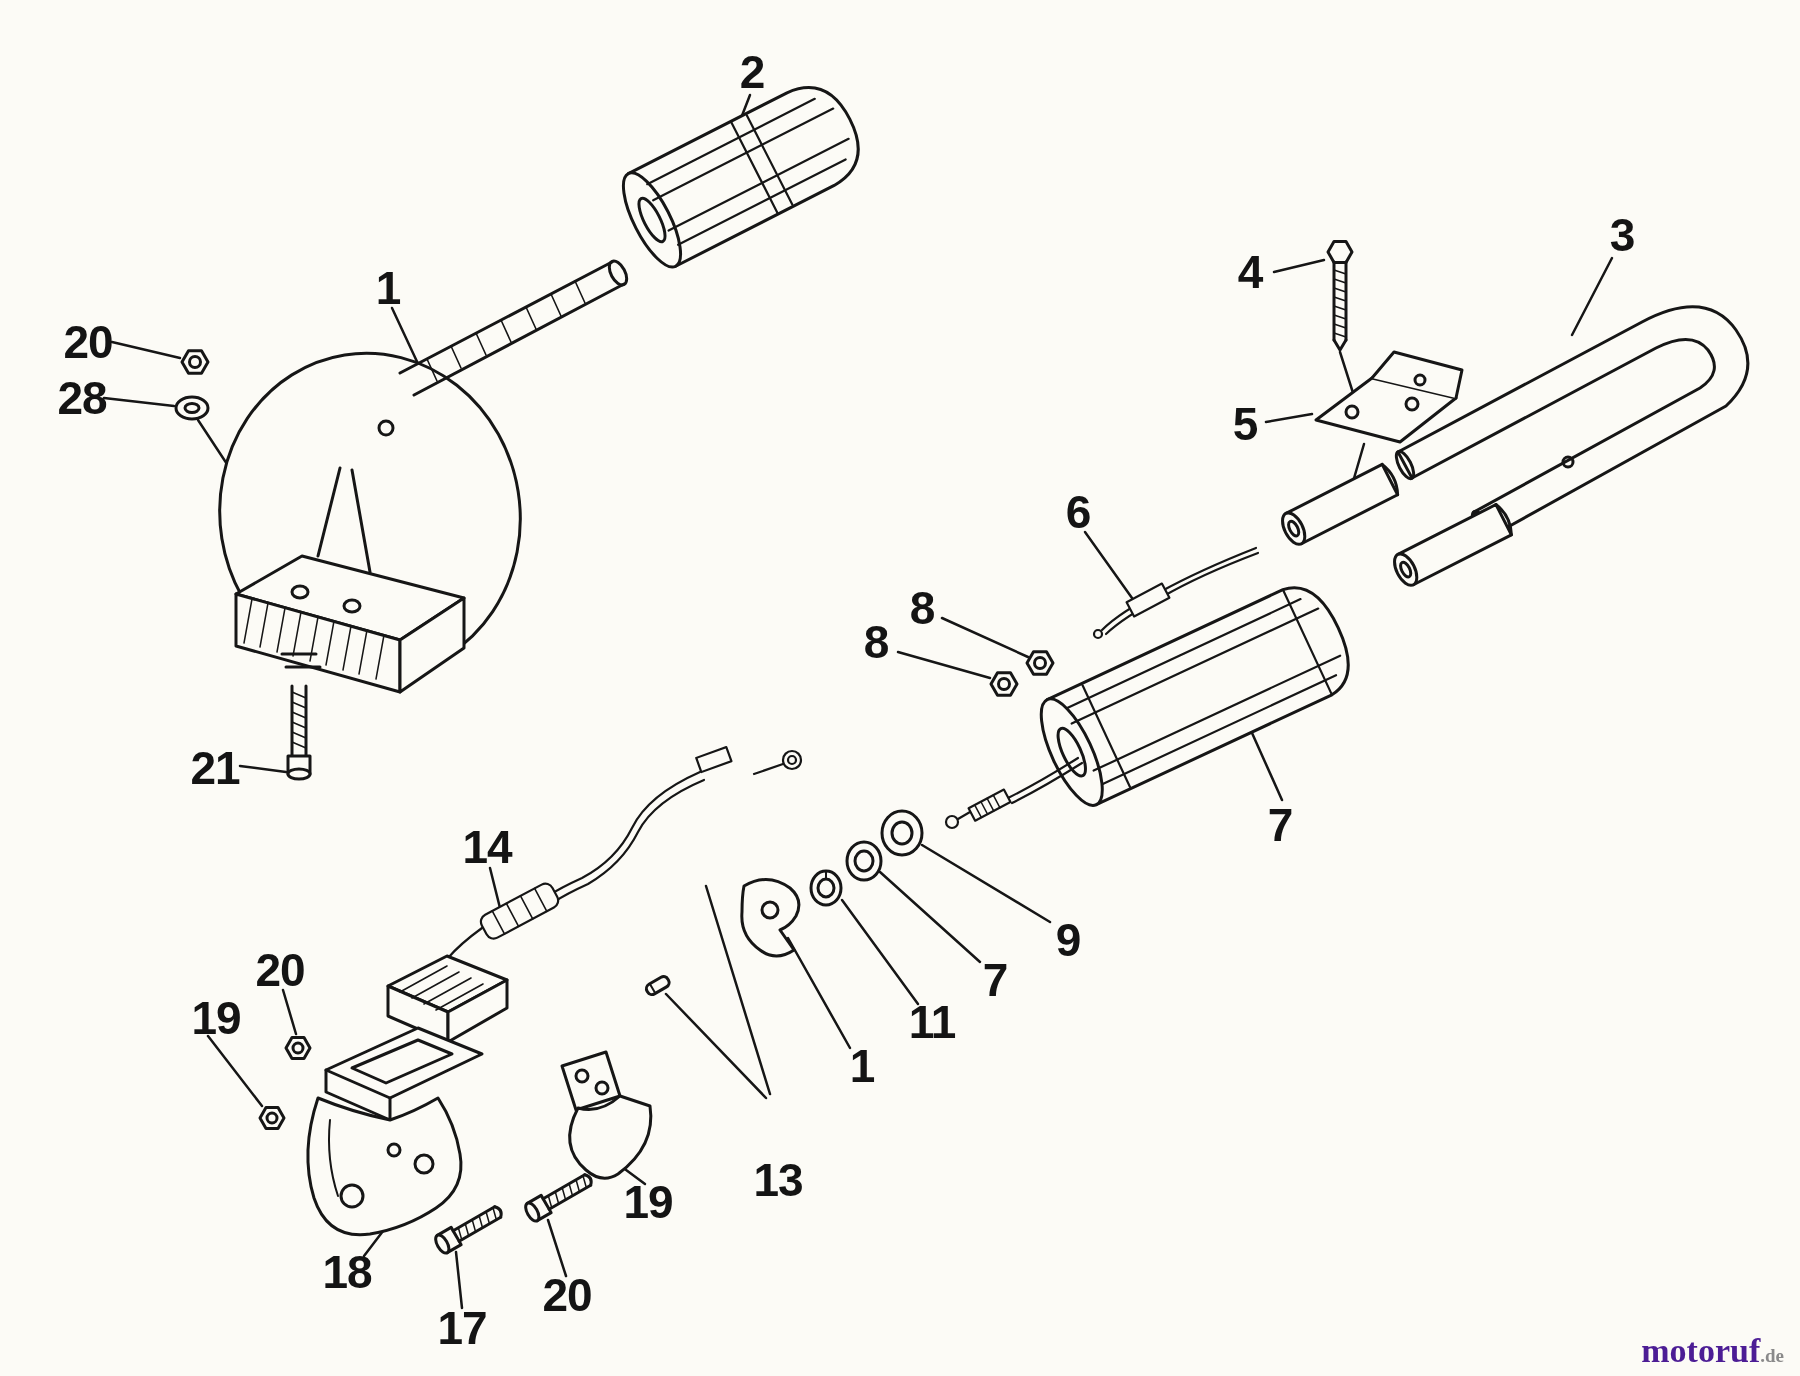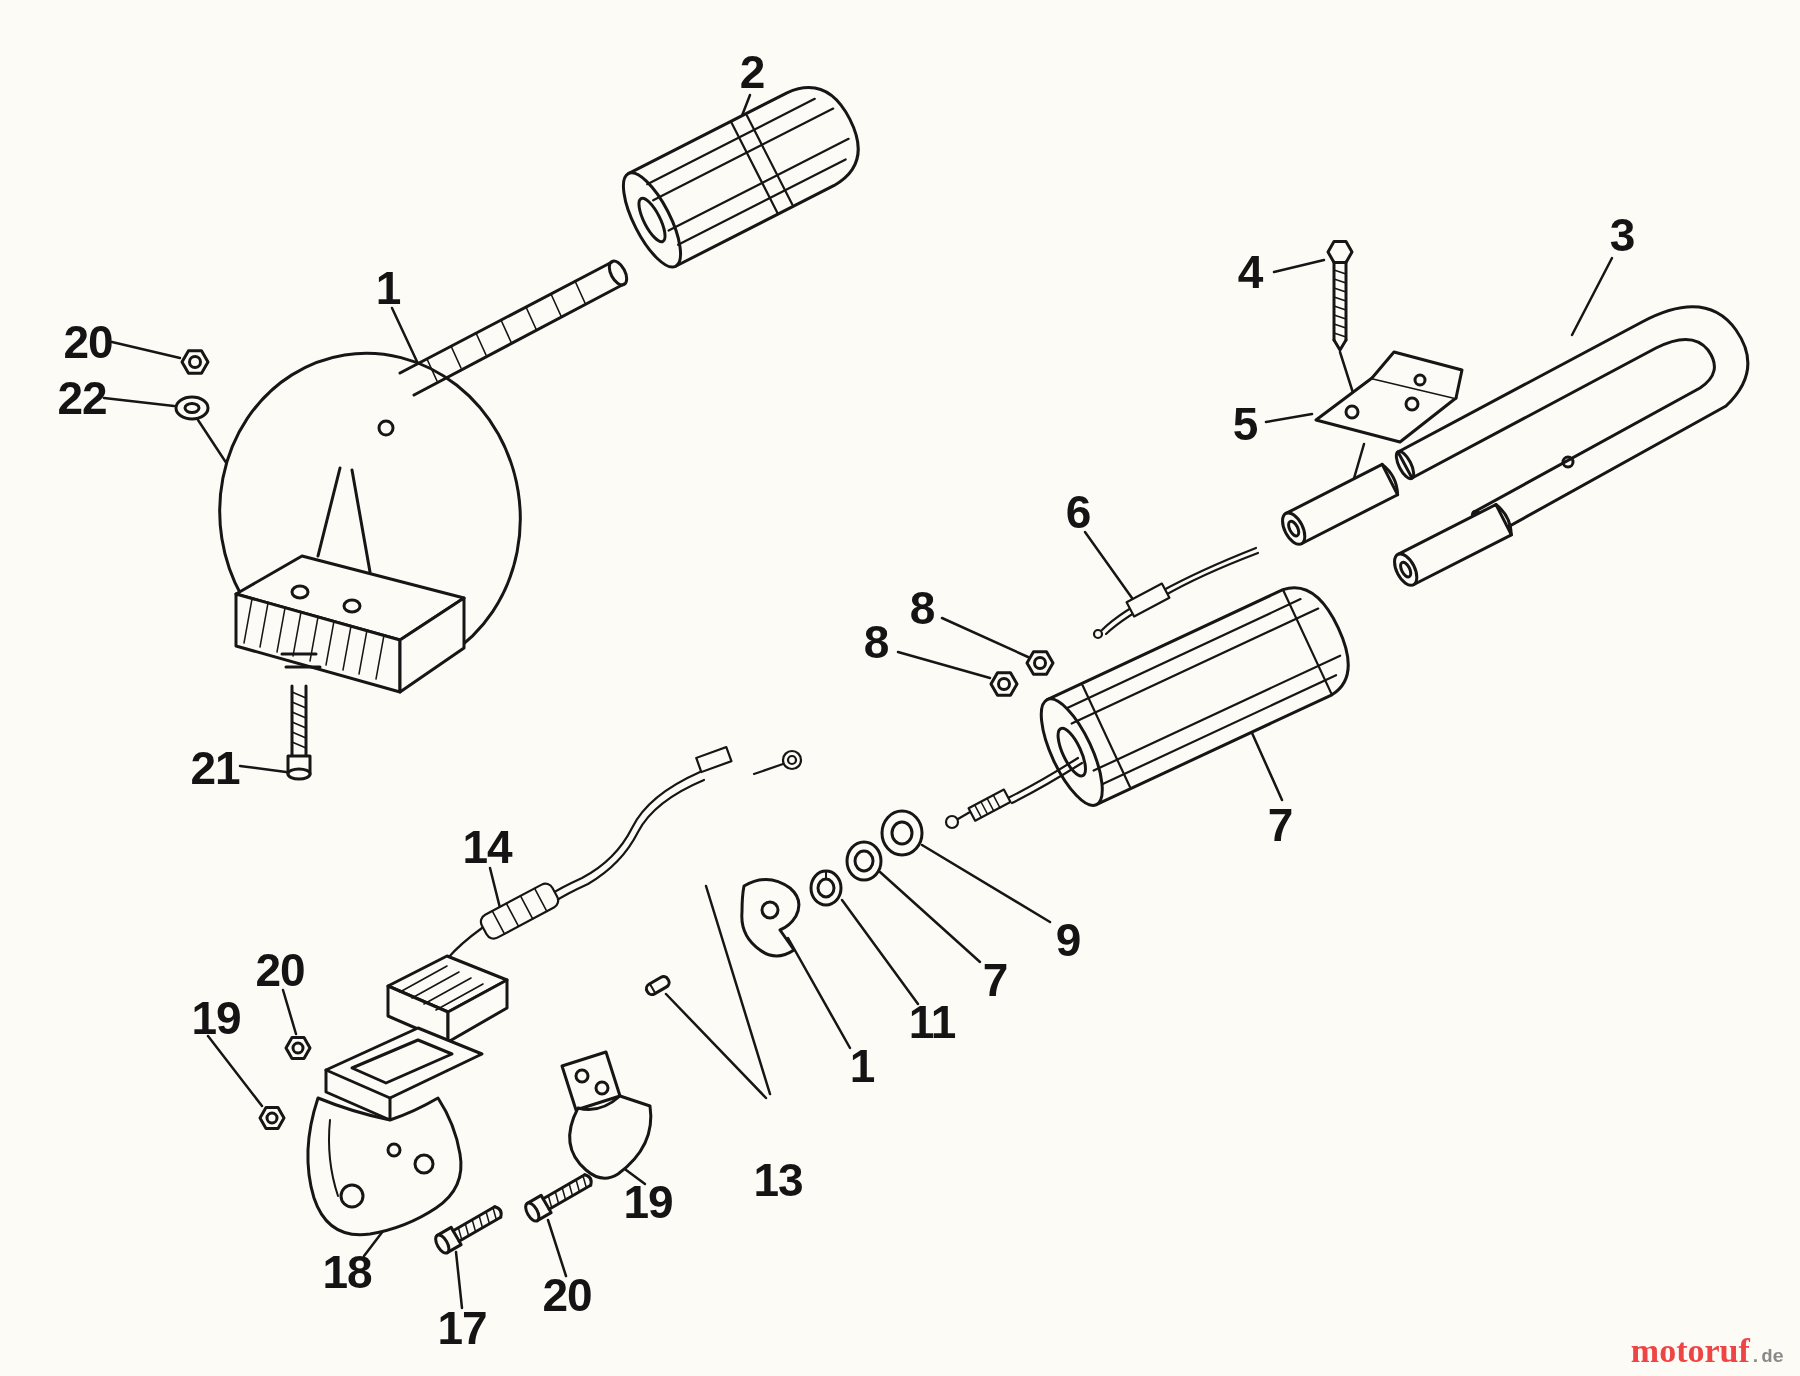--- a/index.html
+++ b/index.html
@@ -10,22 +10,22 @@
   .co {
     position:absolute; transform:translate(-50%,-50%);
     font-family:"Liberation Sans", sans-serif;
     font-weight:700; font-size:46px; color:#141414; letter-spacing:-1px;
     white-space:nowrap; user-select:none;
   }
   .watermark {
     position:absolute; right:16px; bottom:8px;
     font-family:"Liberation Serif", serif; font-weight:700; line-height:1;
   }
-  .watermark .brand { color:#ef4444; font-size:34px; }
-  .watermark .suffix { color:#8a8a8a; font-size:19px;font-family:Liberation Mono, monospace; }
+  .watermark .brand { color:#4c1d95; font-size:34px; }
+  .watermark .suffix { color:#8a8a8a; font-size:19px; }
 </style>
 </head>
 <body>
 
 <div class="page">
 
   <svg width="1800" height="1376" viewBox="0 0 1800 1376">
     <g stroke="#161616" stroke-width="3" fill="none" stroke-linecap="round" stroke-linejoin="round">
 
       <g stroke-width="2.5">
@@ -300,19 +300,19 @@
   <div class="co" style="left:778px;top:1180px">13</div>
   <div class="co" style="left:487px;top:847px">14</div>
   <div class="co" style="left:648px;top:1202px">19</div>
   <div class="co" style="left:567px;top:1295px">20</div>
   <div class="co" style="left:462px;top:1328px">17</div>
   <div class="co" style="left:347px;top:1272px">18</div>
   <div class="co" style="left:216px;top:1018px">19</div>
   <div class="co" style="left:88px;top:342px">20</div>
   <div class="co" style="left:280px;top:970px">20</div>
   <div class="co" style="left:215px;top:768px">21</div>
-  <div class="co" style="left:82px;top:398px">22</div>
+  <div class="co" style="left:82px;top:398px">28</div>
 
   <div class="watermark">
     <span class="brand">motoruf</span><span class="suffix">.de</span>
   </div>
 
 </div>
 
 </body></html>

